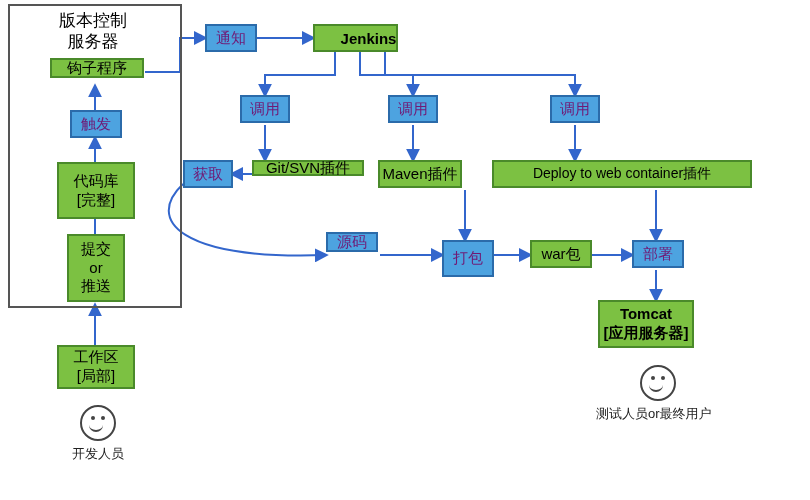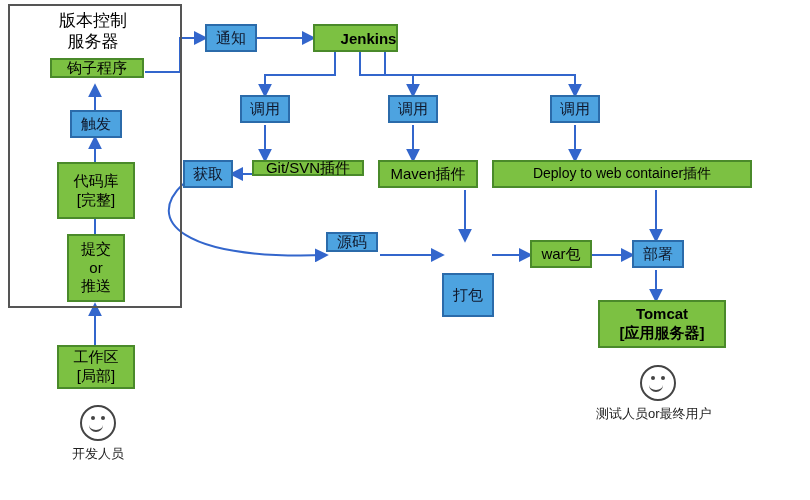--- a/index.html
+++ b/index.html
@@ -15,21 +15,21 @@
     .box {
       position: absolute;
       border: 2px solid;
       text-align: center;
       display: flex;
       align-items: center;
       justify-content: center;
       font-size: 15px;
       box-sizing: border-box;
     }
-    .blue { background: #4DA3E0; border-color: #2B6BAA; color: #0f172a; }
+    .blue { background: #4DA3E0; border-color: #2B6BAA; color: #701a75; }
     .green { background: #7CC142; border-color: #4A8A2A; color: #000; }
     .multiline { flex-direction: column; }
     .multiline span { line-height: 1.25; }
     .frame {
       position: absolute;
       border: 2px solid #555;
       background: transparent;
     }
     .title {
       position: absolute;
@@ -150,29 +150,29 @@
 
   <div class="box blue" style="left:205px; top:24px; width:52px; height:28px;">通知</div>
   <div class="box green" style="left:313px; top:24px; width:85px; height:28px; font-weight:bold;padding-left:26px;">Jenkins</div>
 
   <div class="box blue" style="left:240px; top:95px; width:50px; height:28px;">调用</div>
   <div class="box blue" style="left:388px; top:95px; width:50px; height:28px;">调用</div>
   <div class="box blue" style="left:550px; top:95px; width:50px; height:28px;">调用</div>
 
   <div class="box blue" style="left:183px; top:160px; width:50px; height:28px;">获取</div>
   <div class="box green" style="left:252px; top:160px; width:112px; height:16px;">Git/SVN插件</div>
-  <div class="box green" style="left:378px; top:160px; width:100px; height:28px;">Maven插件</div>
+  <div class="box green" style="left:378px; top:160px; width:84px; height:28px;">Maven插件</div>
   <div class="box green" style="left:492px; top:160px; width:260px; height:28px; font-size:14px;">Deploy to web container插件</div>
 
   <div class="box blue" style="left:326px; top:232px; width:52px; height:20px;">源码</div>
-  <div class="box blue" style="left:442px; top:240px; width:52px; height:44px;margin-top:33px;">打包</div>
+  <div class="box blue" style="left:442px; top:240px; width:52px; height:37px;">打包</div>
   <div class="box green" style="left:530px; top:240px; width:62px; height:28px;">war包</div>
   <div class="box blue" style="left:632px; top:240px; width:52px; height:28px;">部署</div>
 
-  <div class="box green multiline" style="left:598px; top:300px; width:128px; height:48px; font-weight:bold;">
+  <div class="box green multiline" style="left:598px; top:300px; width:96px; height:48px; font-weight:bold;">
     <span>Tomcat</span>
       <span>[应用服务器]</span>
   </div>
 
   <div class="face" style="left:80px; top:405px;">
       <div class="smile"></div>
     </div>
   <div class="caption" style="left:72px; top:445px;">开发人员</div>
 
   <div class="face" style="left:640px; top:365px;">

